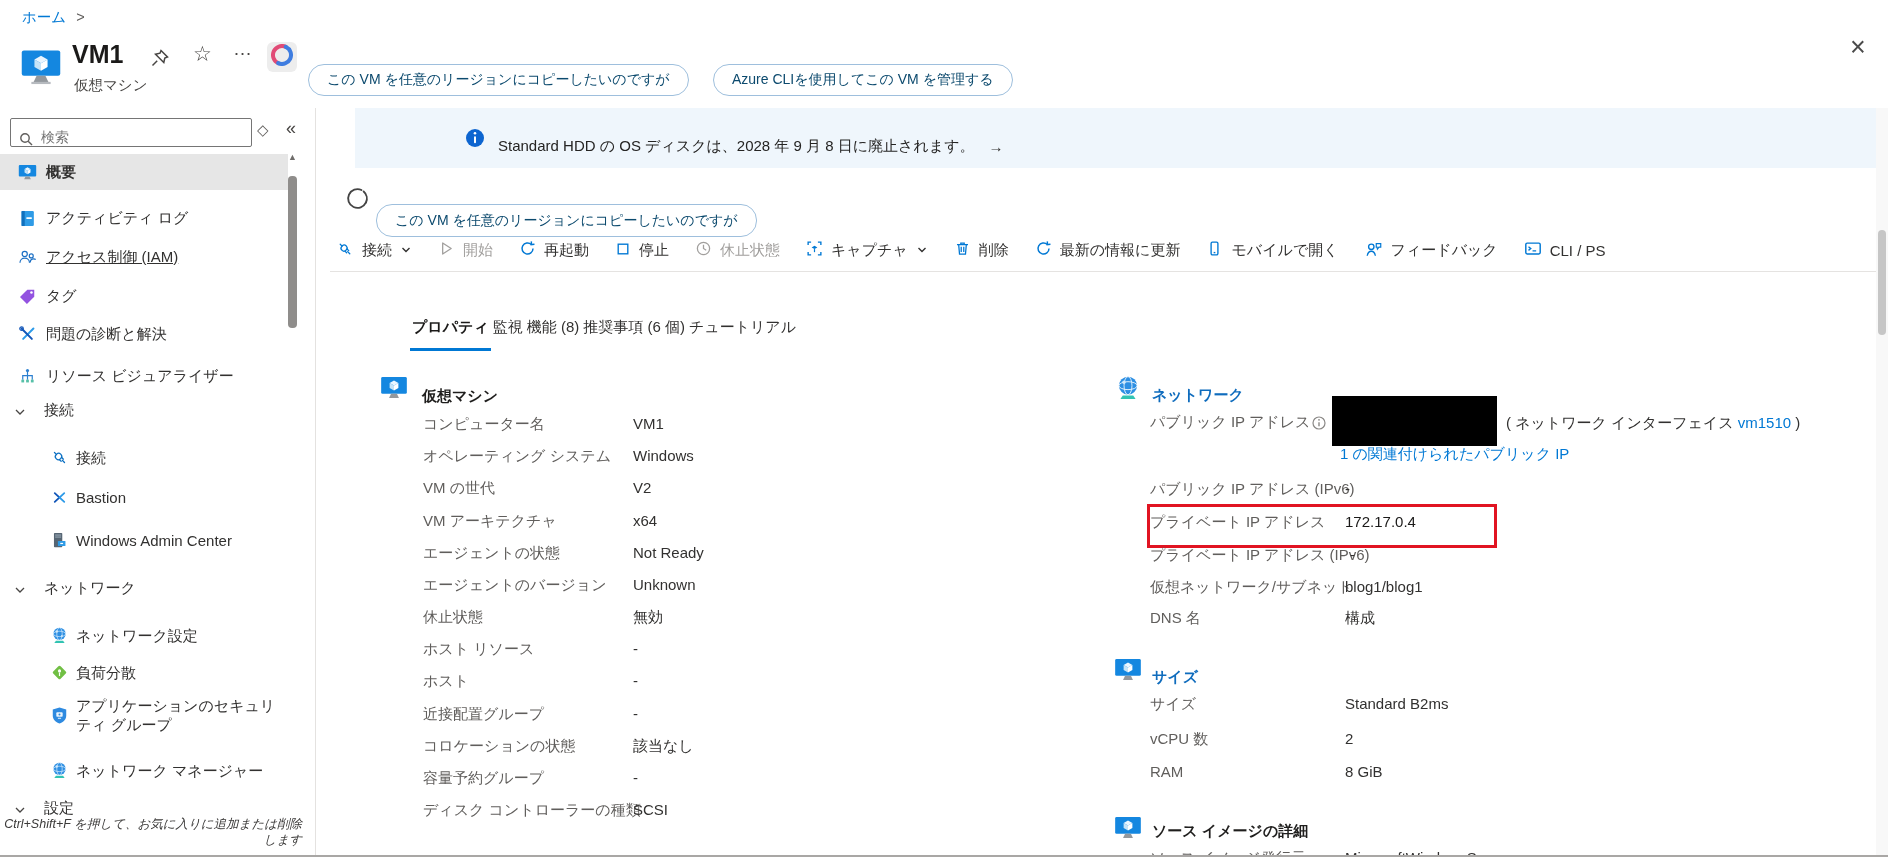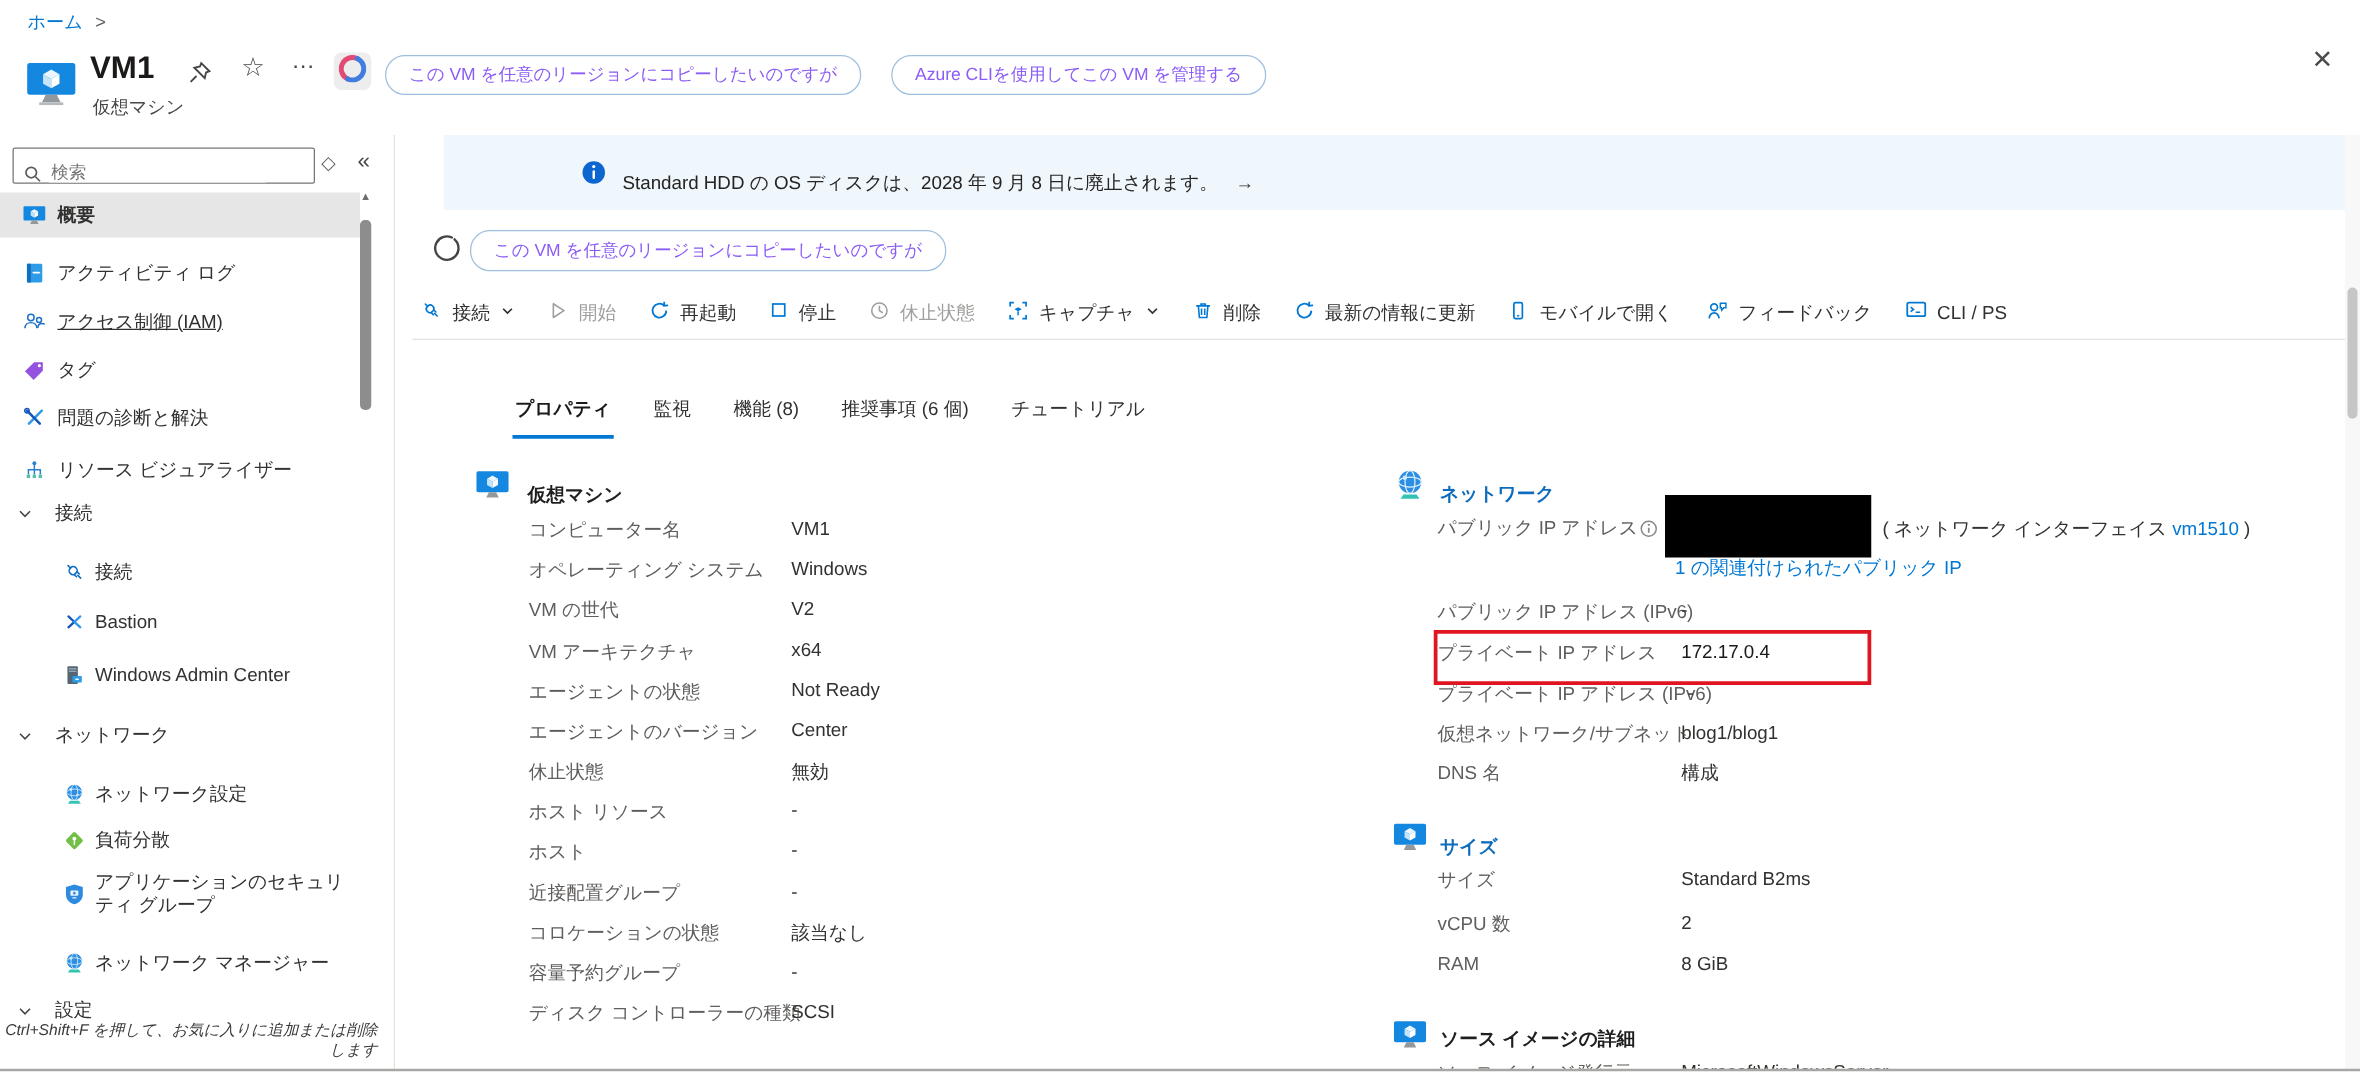--- a/index.html
+++ b/index.html
@@ -6,21 +6,21 @@
     font-family:"Liberation Sans","DejaVu Sans",sans-serif;color:#323130;}
   .abs{position:absolute;}
   a,.lnk{color:#0078d4;text-decoration:none;cursor:pointer;}
   .nw{white-space:nowrap;}
   
   .crumb{left:22px;top:8px;font-size:14.5px;}
   .title{left:72px;top:40px;font-size:25px;font-weight:bold;color:#1b1a19;}
   .subtitle{left:74px;top:76px;font-size:14.5px;color:#484644;}
   .hicon{color:#484644;cursor:pointer;}
   .chip{position:absolute;height:30px;border:1px solid #9ebfdd;border-radius:16px;background:#fff;
-    display:inline-flex;align-items:center;padding:0 18px;font-size:14px;color:#8b5cf6;cursor:pointer;}
+    display:inline-flex;align-items:center;padding:0 18px;font-size:14px;color:#0c4a6e;cursor:pointer;margin-top:20px;}
   .copilot-btn{left:267px;top:42px;width:30px;height:30px;border-radius:6px;background:#ededed;
     display:flex;align-items:center;justify-content:center;cursor:pointer;}
   .close-x{left:1850px;top:32px;font-size:27px;color:#4a4a4a;cursor:pointer;}
   
   .sb-search{left:10px;top:118px;width:240px;height:27px;border:1px solid #757575;border-radius:2px;background:#fff;}
   .sb-search input{border:0;outline:0;width:170px;margin-left:6px;font-size:14px;font-family:inherit;color:#323130;}
   .sbitem{position:absolute;left:0;width:288px;height:36px;display:flex;align-items:center;
     font-size:15px;color:#323130;cursor:pointer;}
   .sbitem.sel{background:#e6e6e6;font-weight:600;}
   .sbitem .ic{position:absolute;left:18px;width:19px;height:19px;}
@@ -39,21 +39,21 @@
   .sb-diamond{left:257px;top:121px;font-size:15px;color:#605e5c;cursor:pointer;}
   
   .main{left:316px;top:108px;width:1572px;height:747px;overflow:hidden;}
   .banner{left:39px;top:0;width:1521px;height:60px;background:#eff6fc;}
   .banner .btext{position:absolute;left:143px;top:0;height:76px;display:flex;align-items:center;font-size:15px;color:#252423;}
   .banner .bicon{position:absolute;left:110px;top:20px;}
   .toolbar{left:20px;top:127px;height:30px;display:flex;align-items:center;gap:26px;font-size:15px;}
   .titem{display:flex;align-items:center;gap:8px;cursor:pointer;white-space:nowrap;}
   .titem.dis{color:#a19f9d;cursor:default;}
   .tb-divider{left:14px;top:163px;width:1546px;height:1px;background:#e5e3e1;}
-  .tabs{left:94px;top:206px;display:flex;gap:30px;font-size:15px;}
+  .tabs{left:94px;top:206px;display:flex;font-size:15px;}
   .tab{padding:4px 2px 11px;cursor:pointer;color:#323130;white-space:nowrap;}
   .tab.sel{font-weight:bold;color:#1b1a19;border-bottom:3px solid #0078d4;}
   .sechead{position:absolute;font-size:15px;font-weight:bold;color:#1f1e1d;white-space:nowrap;}
   .sechead.blue{color:#0f6cbd;}
   .secicon{position:absolute;width:28px;height:28px;}
   .secicon svg{width:28px;height:28px;display:block;}
   .prow{position:absolute;height:20px;font-size:15px;white-space:nowrap;}
   .plab{position:absolute;left:0;color:#605e5c;}
   .pval{position:absolute;color:#323130;}
   .lcol .prow{left:107px;}
@@ -443,21 +443,21 @@
     <div class="prow" style="top:404px;">
         <span class="plab">VM アーキテクチャ</span>
         <span class="pval">x64</span>
       </div>
     <div class="prow" style="top:436px;">
         <span class="plab">エージェントの状態</span>
         <span class="pval">Not Ready</span>
       </div>
     <div class="prow" style="top:468px;">
         <span class="plab">エージェントのバージョン</span>
-        <span class="pval">Center</span>
+        <span class="pval">Unknown</span>
       </div>
     <div class="prow" style="top:500px;">
         <span class="plab">休止状態</span>
         <span class="pval">無効</span>
       </div>
     <div class="prow" style="top:532px;">
         <span class="plab">ホスト リソース</span>
         <span class="pval">-</span>
       </div>
     <div class="prow" style="top:564px;">

